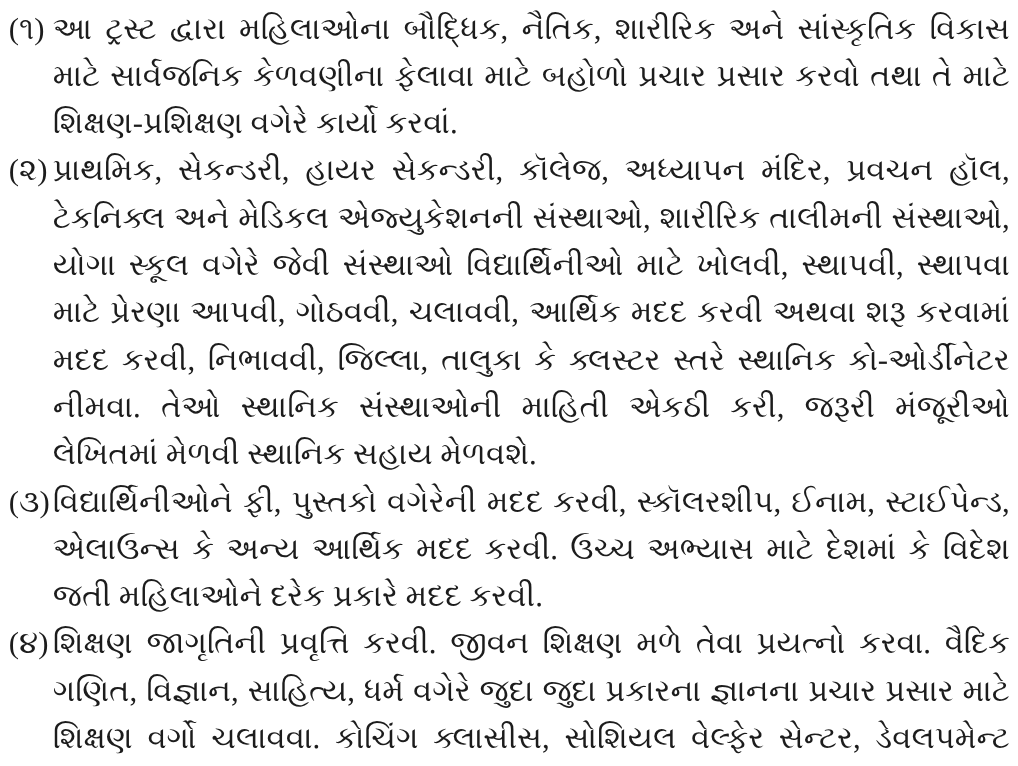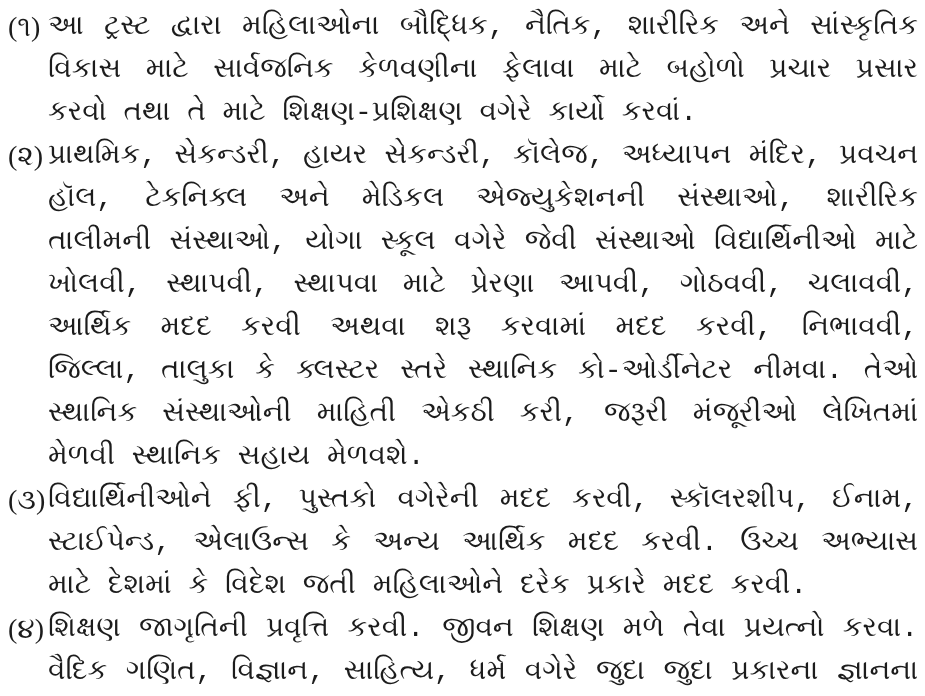--- a/index.html
+++ b/index.html
@@ -25,21 +25,20 @@
   }
   .item-number {
     flex: 0 0 40px;
     white-space: nowrap;
     text-align: left;
   }
   .item-text {
     flex: 1 1 auto;
     text-align: justify;
     text-justify: inter-word;
-    font-family: Liberation Mono, monospace;
   }
 </style>
 </head>
 <body>
 
 <div class="page">
 
   <div class="list-item">
     <span class="item-number">(૧)</span>
     <span class="item-text">આ ટ્રસ્ટ દ્વારા મહિલાઓના બૌદ્ધિક, નૈતિક, શારીરિક અને સાંસ્કૃતિક વિકાસ માટે સાર્વજનિક કેળવણીના ફેલાવા માટે બહોળો પ્રચાર પ્રસાર કરવો તથા તે માટે શિક્ષણ-પ્રશિક્ષણ વગેરે કાર્યો કરવાં.</span>

